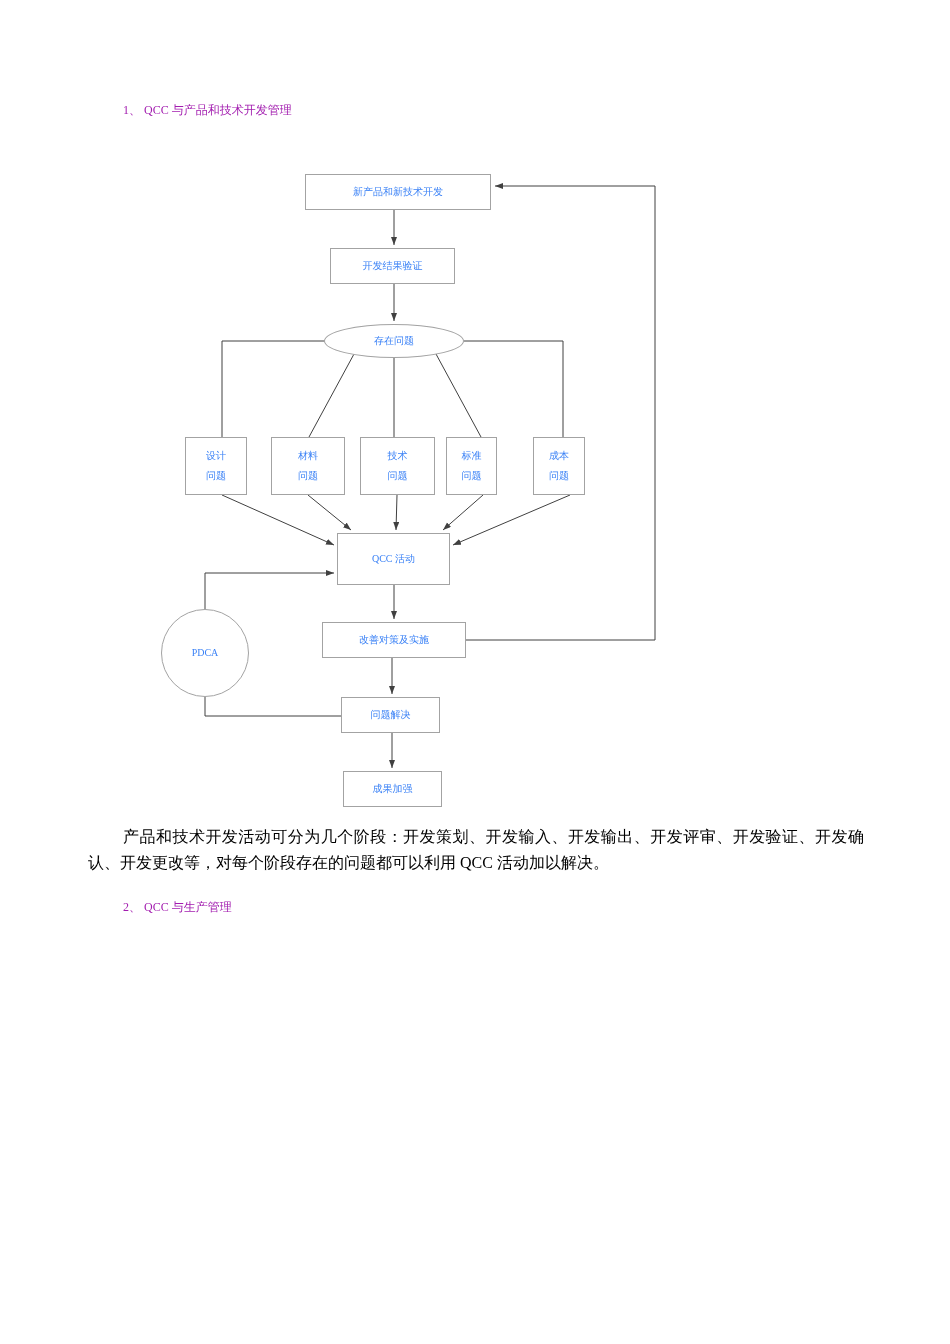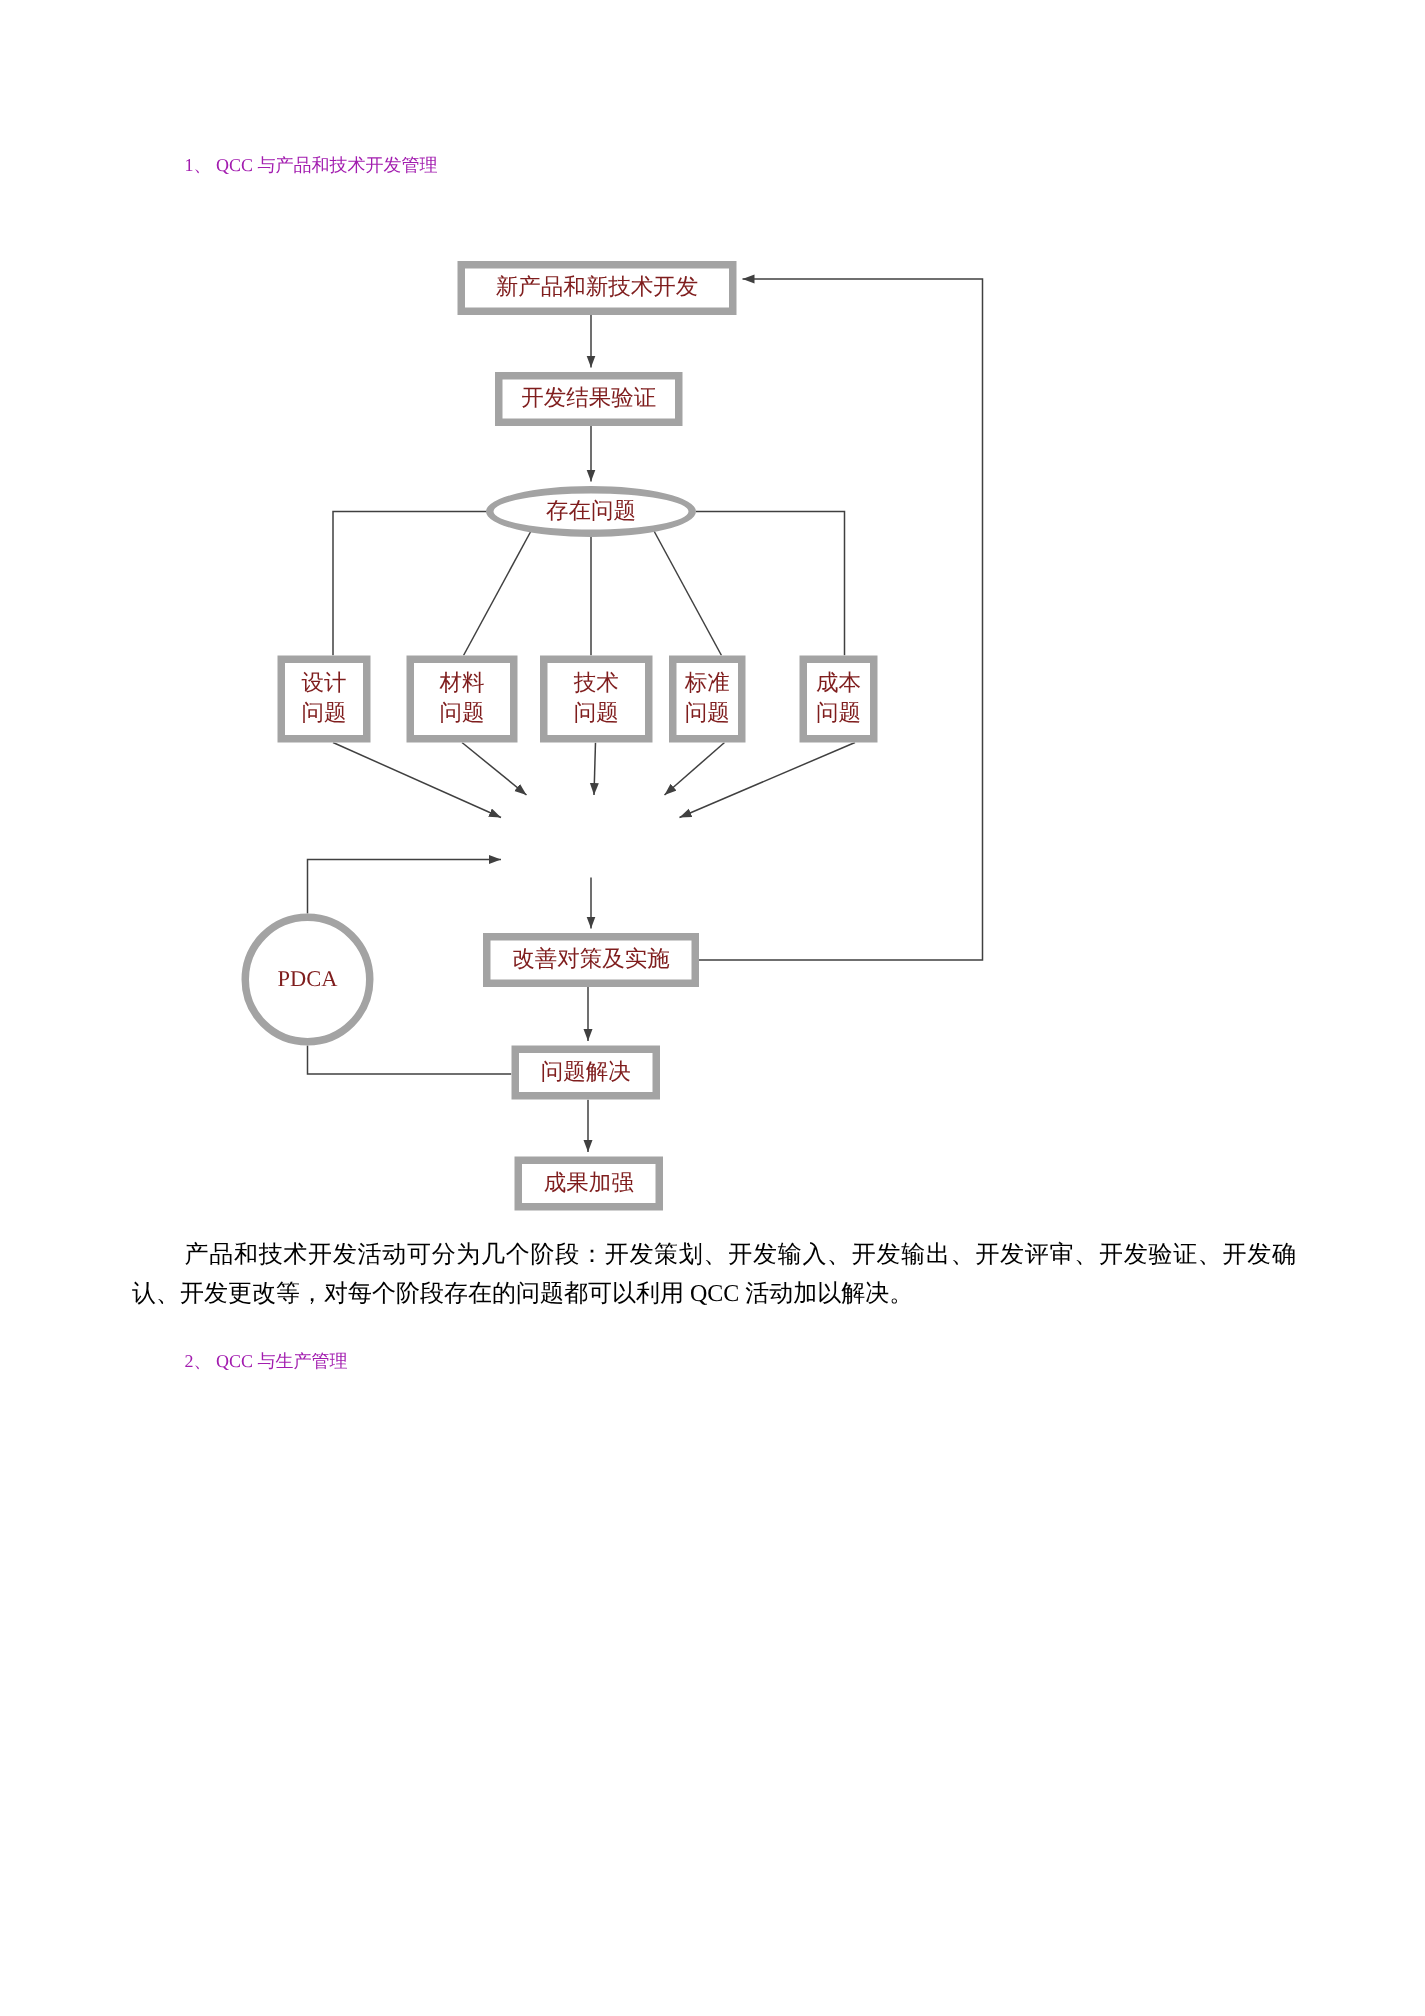--- a/index.html
+++ b/index.html
@@ -10,24 +10,24 @@
   .heading { position:absolute; font-size:12px; white-space:nowrap; color:#a21caf; }
   #heading1 { left:123px; top:102px; }
   #heading2 { left:123px; top:899px;text-align:center; }
 
   .para { position:absolute; left:88px; top:824px; width:776px;
           font-size:16px; line-height:26px; text-indent:35px; text-align:justify; }
 
   svg.connectors { position:absolute; left:0; top:0; width:950px; height:1344px; }
   svg.connectors line, svg.connectors polyline { stroke:#404040; stroke-width:1; fill:none; }
 
-  .node { position:absolute; border:5px solid #a3a3a3; background:#fff;
+  .node { position:absolute; border:1px solid #a3a3a3; background:#fff;
           display:flex; align-items:center; justify-content:center;
-          text-align:center; font-size:15px; line-height:20px;
-          white-space:pre-line; color:#7f1d1d; }
+          text-align:center; font-size:10px; line-height:20px;
+          white-space:pre-line; color:#3b82f6; }
   .ellipse { border-radius:50%; }
   .circle  { border-radius:50%; }
 
   #n-dev        { left:305px; top:174px; width:186px; height:36px; }
   #n-verify     { left:330px; top:248px; width:125px; height:36px; }
   #n-problems   { left:324px; top:324px; width:140px; height:34px; }
   #n-design     { left:185px; top:437px; width:62px;  height:58px; }
   #n-material   { left:271px; top:437px; width:74px;  height:58px; }
   #n-tech       { left:360px; top:437px; width:75px;  height:58px; }
   #n-standard   { left:446px; top:437px; width:51px;  height:58px; }
@@ -84,20 +84,21 @@
 问题</div>
   <div class="node" id="n-material">材料
 问题</div>
   <div class="node" id="n-tech">技术
 问题</div>
   <div class="node" id="n-standard">标准
 问题</div>
   <div class="node" id="n-cost">成本
 问题</div>
 
+  <div class="node" id="n-qcc">QCC 活动</div>
   <div class="node circle" id="n-pdca">PDCA</div>
   <div class="node" id="n-improve">改善对策及实施</div>
   <div class="node" id="n-solve">问题解决</div>
   <div class="node" id="n-strengthen">成果加强</div>
 
   <div class="para">产品和技术开发活动可分为几个阶段：开发策划、开发输入、开发输出、开发评审、开发验证、开发确认、开发更改等，对每个阶段存在的问题都可以利用 QCC 活动加以解决。</div>
 
   <div class="heading" id="heading2">2、 QCC 与生产管理</div>
 
 </div>

